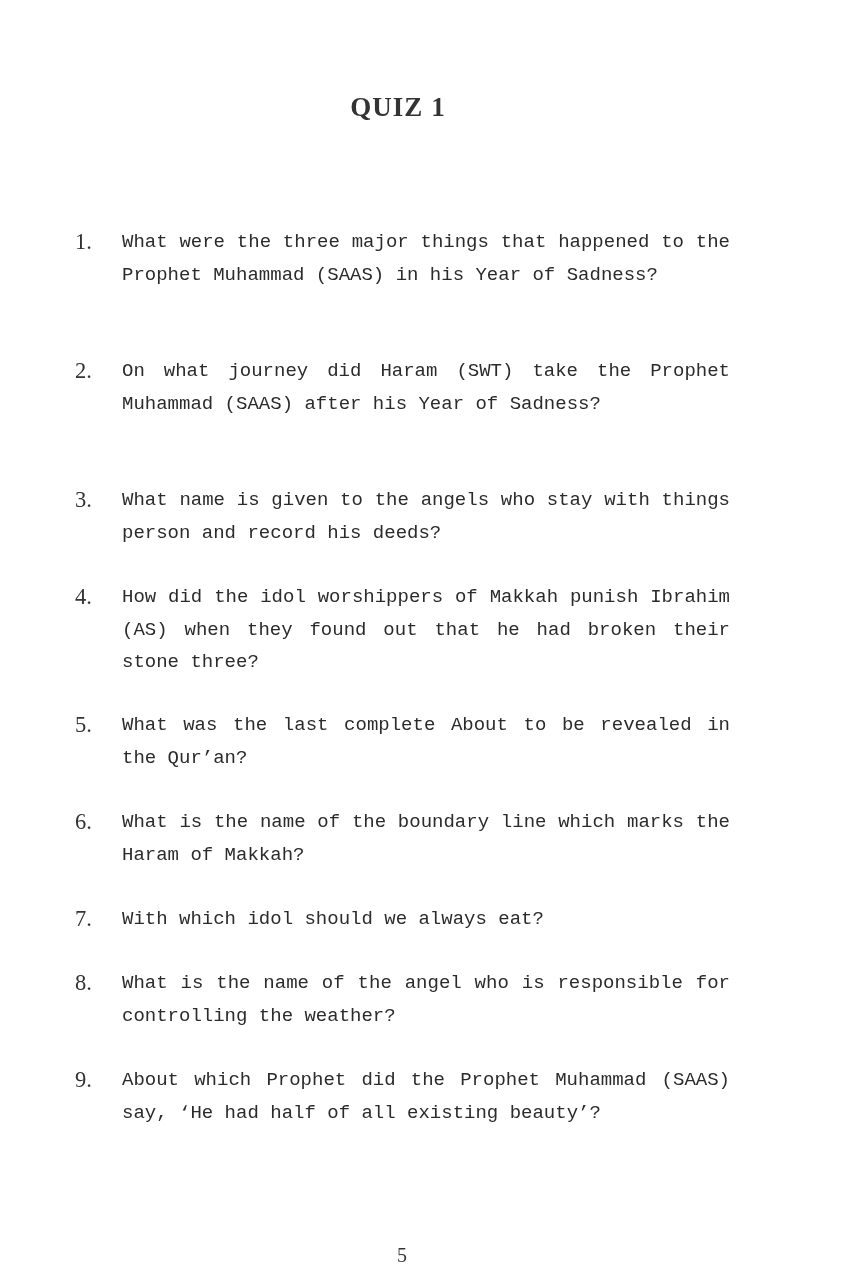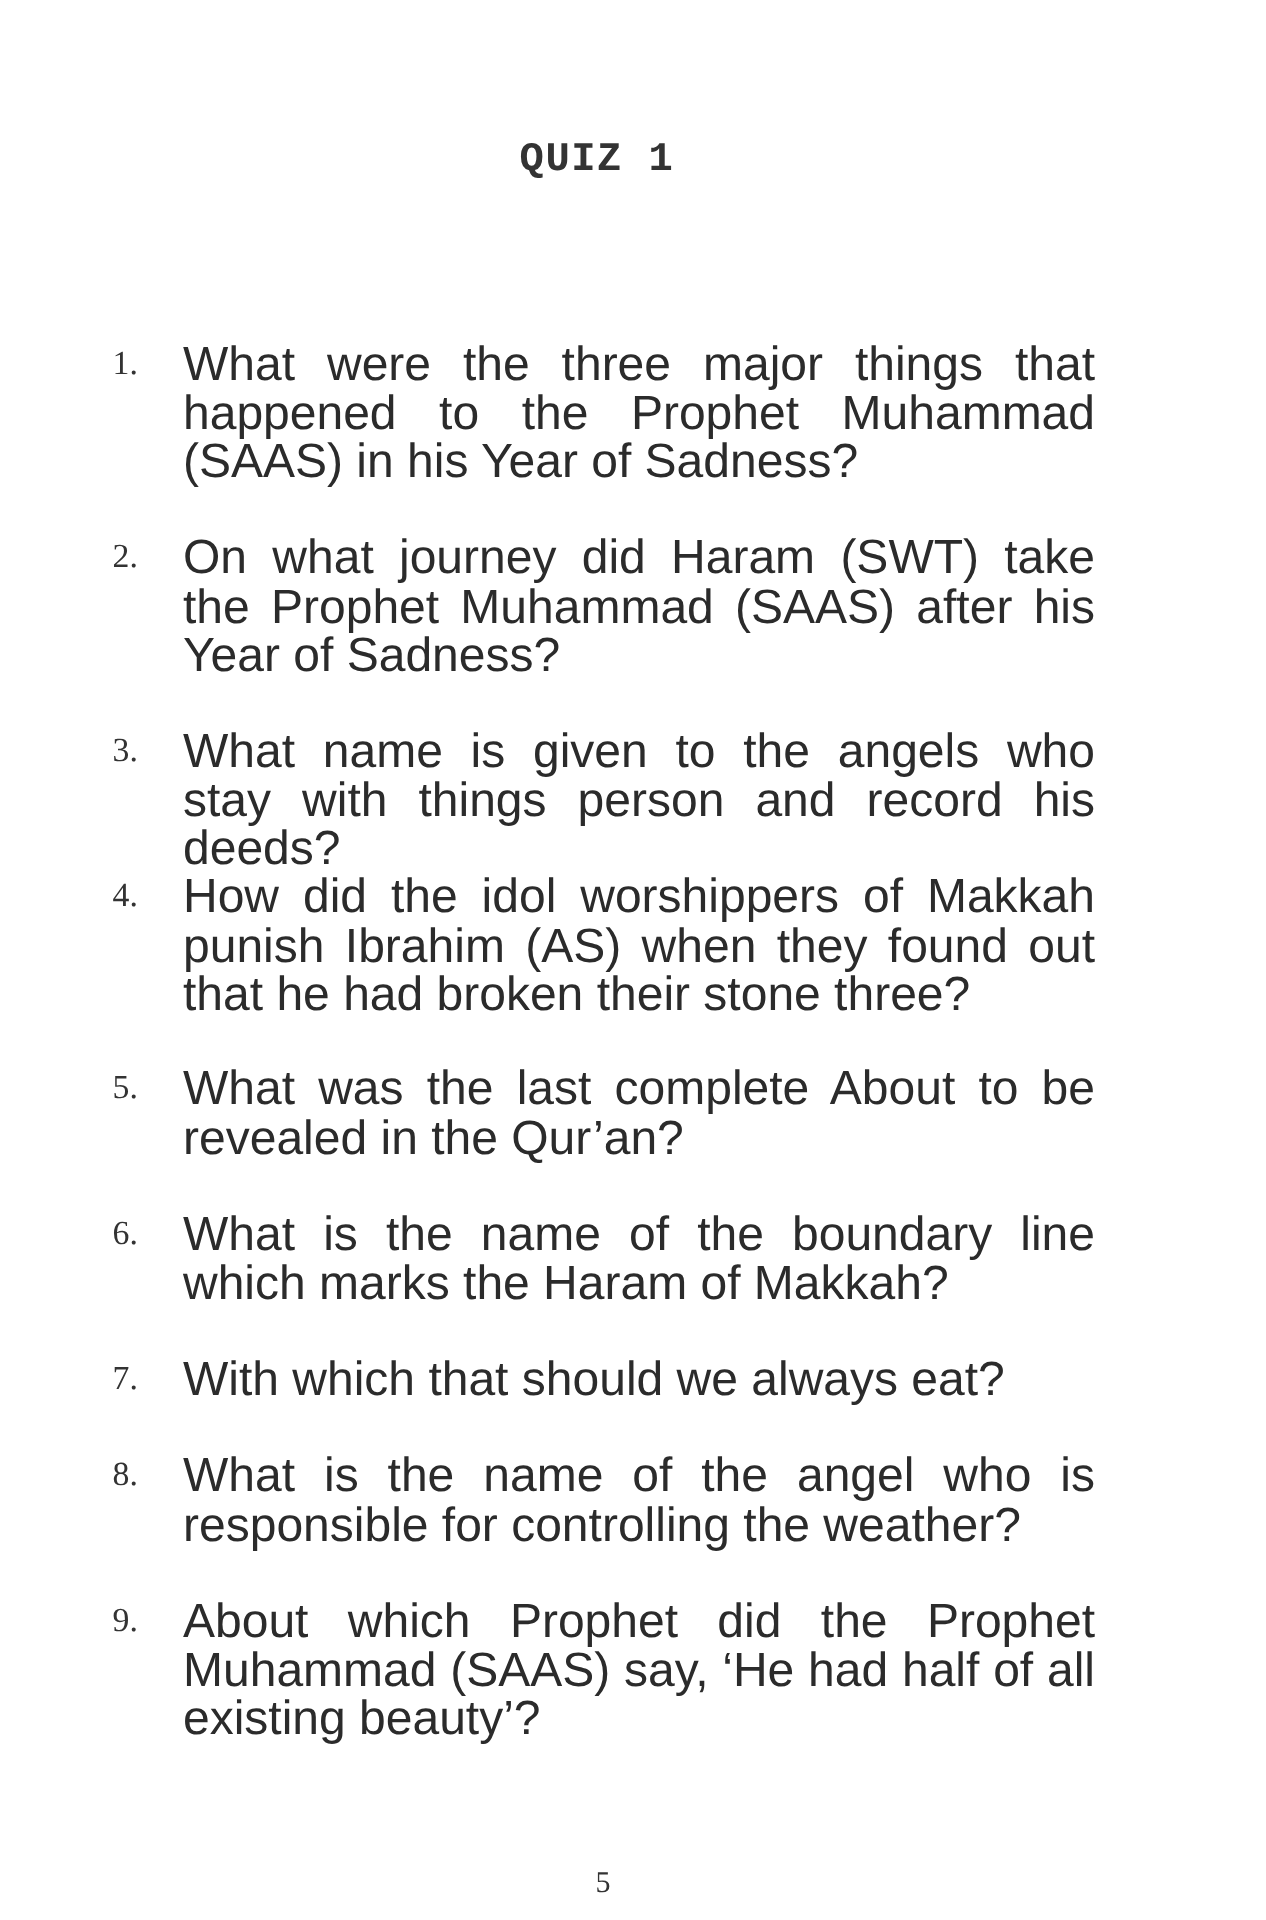--- a/index.html
+++ b/index.html
@@ -2,32 +2,32 @@
 <html><head>
 <meta charset="utf-8">
 <style>
   html, body { margin:0; padding:0; }
   body {
     width:844px; height:1280px; background:#ffffff; position:relative; overflow:hidden;
     font-family:"DejaVu Serif", "Liberation Serif", serif; color:#2b2b2b;
   }
   .title {
     position:absolute; top:92px; left:0; width:796px; text-align:center;
-    font-family:Liberation Mono, monospace; font-weight:bold; font-size:27px; letter-spacing:1px; color:#333;
+    font-family:Liberation Serif, serif; font-weight:bold; font-size:27px; letter-spacing:1px; color:#333;
   }
   .q {
     position:absolute; left:0; width:844px;
   }
   .num {
     position:absolute; left:75px; width:40px; font-size:22.5px; line-height:32.5px;
     font-family:"Liberation Serif", serif; color:#333;
   }
   .text {
-    position:absolute; left:122px; width:608px; font-size:32px; line-height:32.5px;
-    font-family:Liberation Sans, sans-serif; text-align:justify; color:#2b2b2b;
+    position:absolute; left:122px; width:608px; font-size:19px; line-height:32.5px;
+    font-family:Liberation Mono, monospace; text-align:justify; color:#2b2b2b;
   }
   .pagenum {
     position:absolute; top:1244px; left:0; width:804px; text-align:center;
     font-family:"Liberation Serif", serif; font-size:20px; color:#333;
   }
 </style>
 </head>
 <body>
 
 <div>
@@ -52,21 +52,21 @@
   <div class="q" style="top:709px">
     <span class="num">5.</span>
     <span class="text">What was the last complete About to be revealed in the Qur’an?</span>
   </div>
   <div class="q" style="top:806px">
     <span class="num">6.</span>
     <span class="text">What is the name of the boundary line which marks the Haram of Makkah?</span>
   </div>
   <div class="q" style="top:903px">
     <span class="num">7.</span>
-    <span class="text">With which that should we always eat?</span>
+    <span class="text">With which idol should we always eat?</span>
   </div>
   <div class="q" style="top:967px">
     <span class="num">8.</span>
     <span class="text">What is the name of the angel who is responsible for controlling the weather?</span>
   </div>
   <div class="q" style="top:1064px">
     <span class="num">9.</span>
     <span class="text">About which Prophet did the Prophet Muhammad (SAAS) say, ‘He had half of all existing beauty’?</span>
   </div>
 

